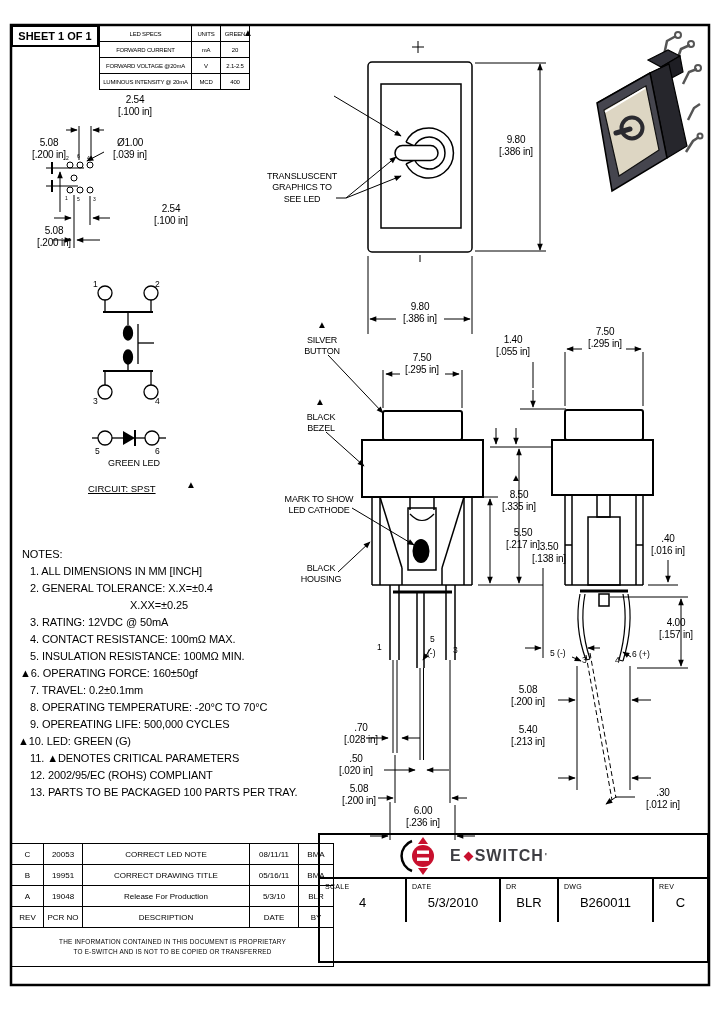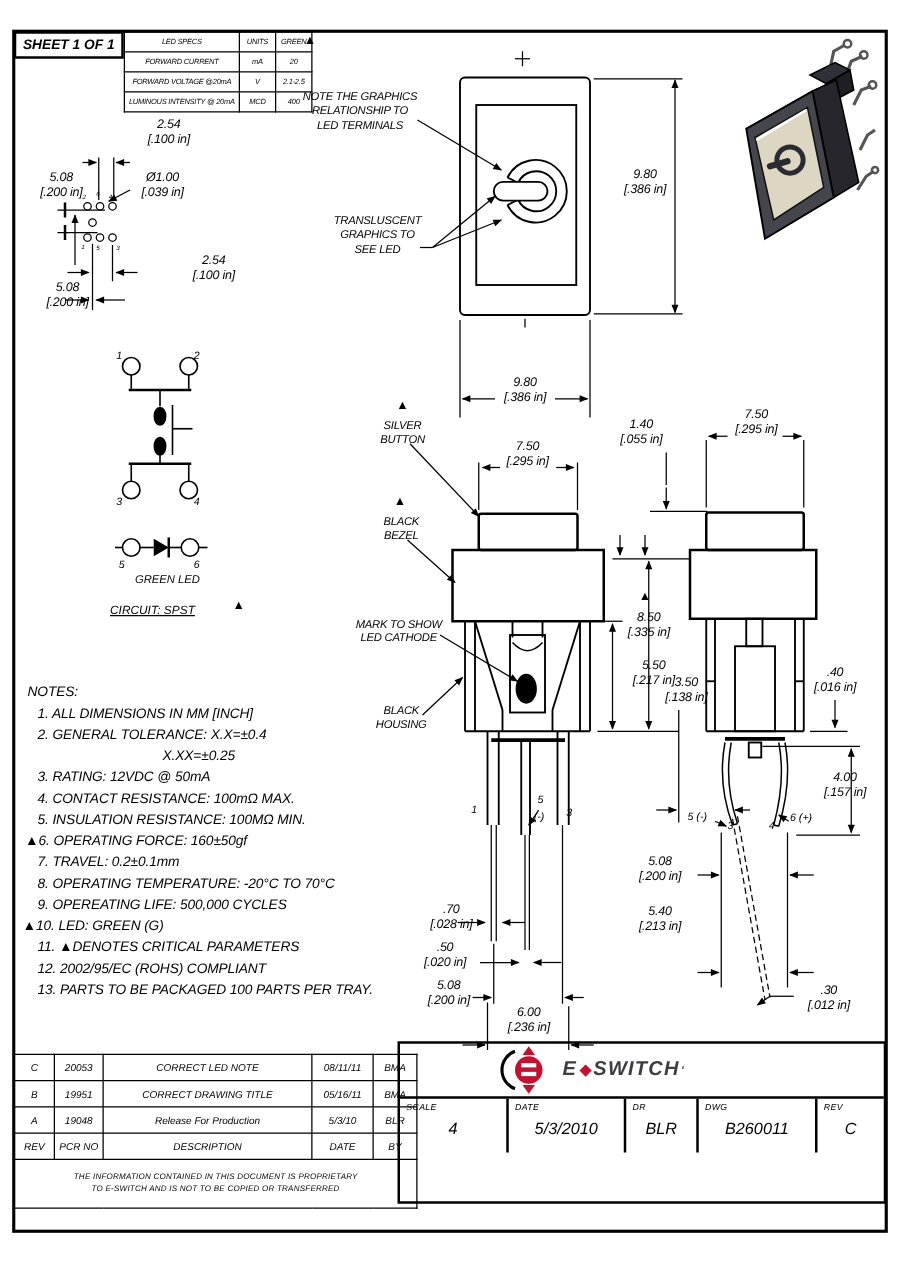--- a/index.html
+++ b/index.html
@@ -1,17 +1,17 @@
 <!DOCTYPE html>
 <html><head>
 <meta charset="utf-8">
 <style>
   html,body{margin:0;padding:0;background:#fff;}
   #sheet{position:relative;width:720px;height:1012px;background:#fff;overflow:hidden;
-         font-family:"Liberation Sans",sans-serif;color:#000;font-style:italic;}
+         font-family:"Liberation Sans",sans-serif;color:#000;}
   .abs{position:absolute;}
   .dim{position:absolute;text-align:center;font-size:10px;line-height:1.18;
        letter-spacing:-0.2px;white-space:nowrap;}
   .ann{position:absolute;text-align:center;font-size:9px;line-height:1.25;
        white-space:pre-line;letter-spacing:-0.2px;}
   .lbl{position:absolute;font-size:8.5px;line-height:1;}
   .tri{position:absolute;font-size:10px;line-height:1;}
   .tinypin{position:absolute;font-size:5px;line-height:1;}
   .note-line{position:absolute;font-size:11px;letter-spacing:-0.1px;white-space:pre;}
   .sheetbox{position:absolute;left:11px;top:25px;width:88px;height:22px;border:2px solid #000;
@@ -331,23 +331,20 @@
   <span class="lbl" style="left:93px;top:280px">1</span>
   <span class="lbl" style="left:155px;top:280px">2</span>
   <span class="lbl" style="left:93px;top:397px">3</span>
   <span class="lbl" style="left:155px;top:397px">4</span>
   <span class="lbl" style="left:95px;top:447px">5</span>
   <span class="lbl" style="left:155px;top:447px">6</span>
   <div class="lbl" style="left:103px;top:459px;width:62px;text-align:center;font-size:9px">GREEN LED</div>
   <div class="lbl underl" style="left:88px;top:484px;font-size:9.5px">CIRCUIT: SPST</div>
   <span class="tri" style="left:186px;top:480px">▲</span>
 
-  <div class="ann" style="left:240px;top:72px;width:96px">NOTE THE GRAPHICS
-RELATIONSHIP TO
-LED TERMINALS</div>
   <div class="ann" style="left:258px;top:171px;width:88px">TRANSLUSCENT
 GRAPHICS TO
 SEE LED</div>
   <div class="dim" style="left:492px;top:134px;width:48px">
     <div>9.80</div>
     <div>[.386 in]</div>
   </div>
   <div class="dim" style="left:392px;top:301px;width:56px">
     <div>9.80</div>
     <div>[.386 in]</div>

